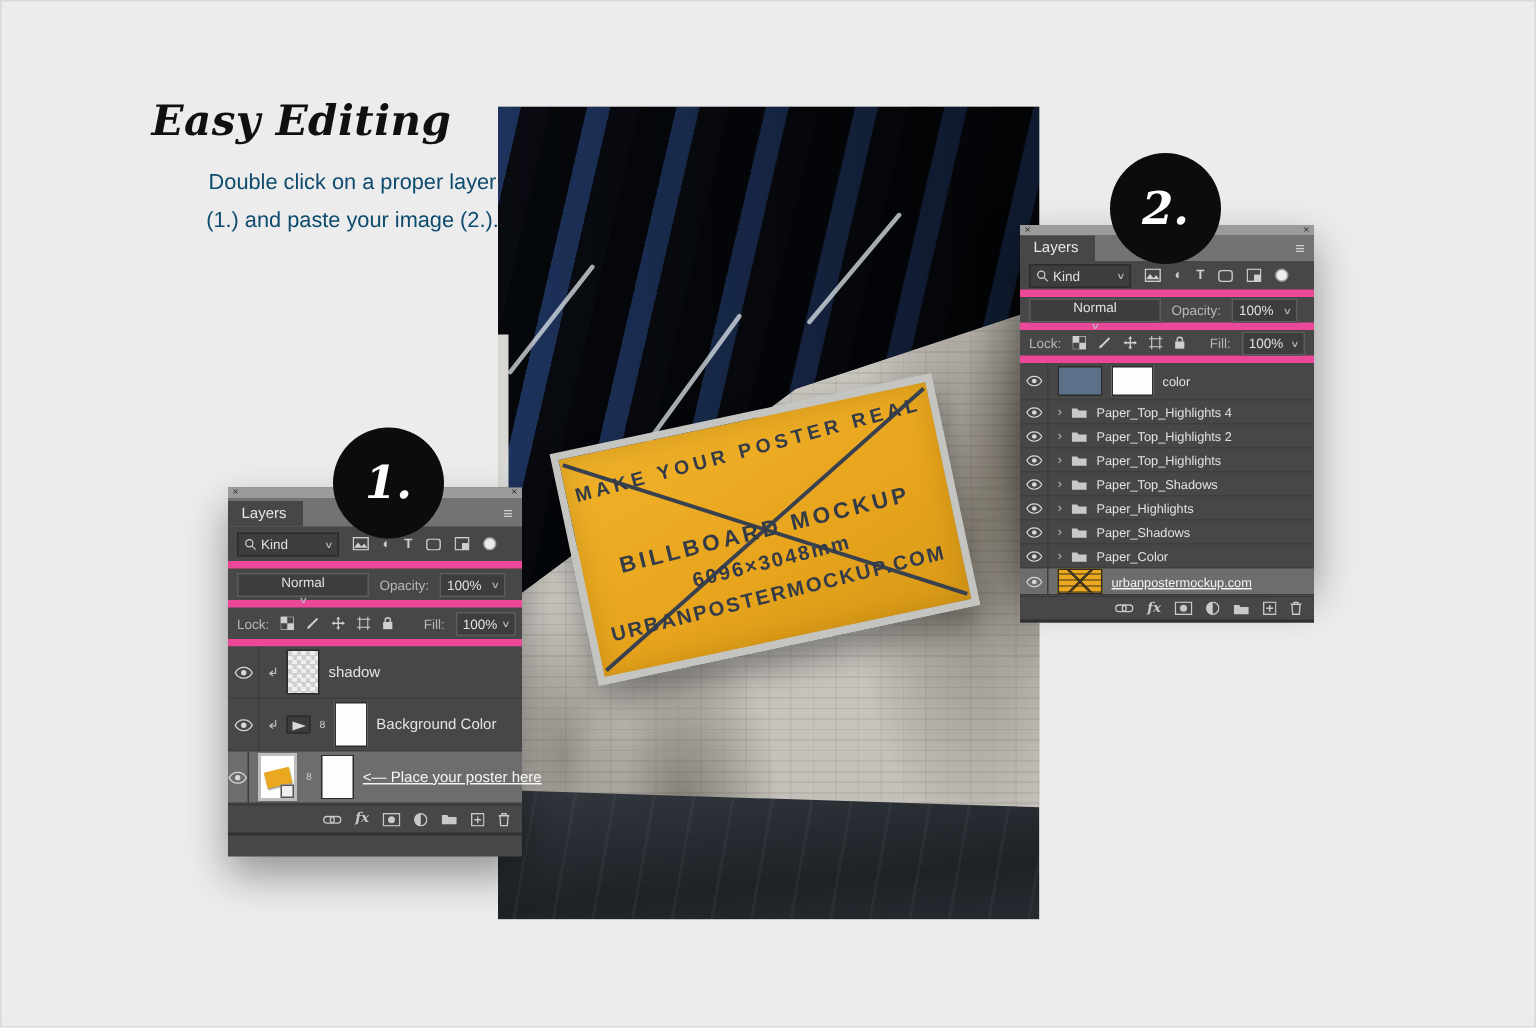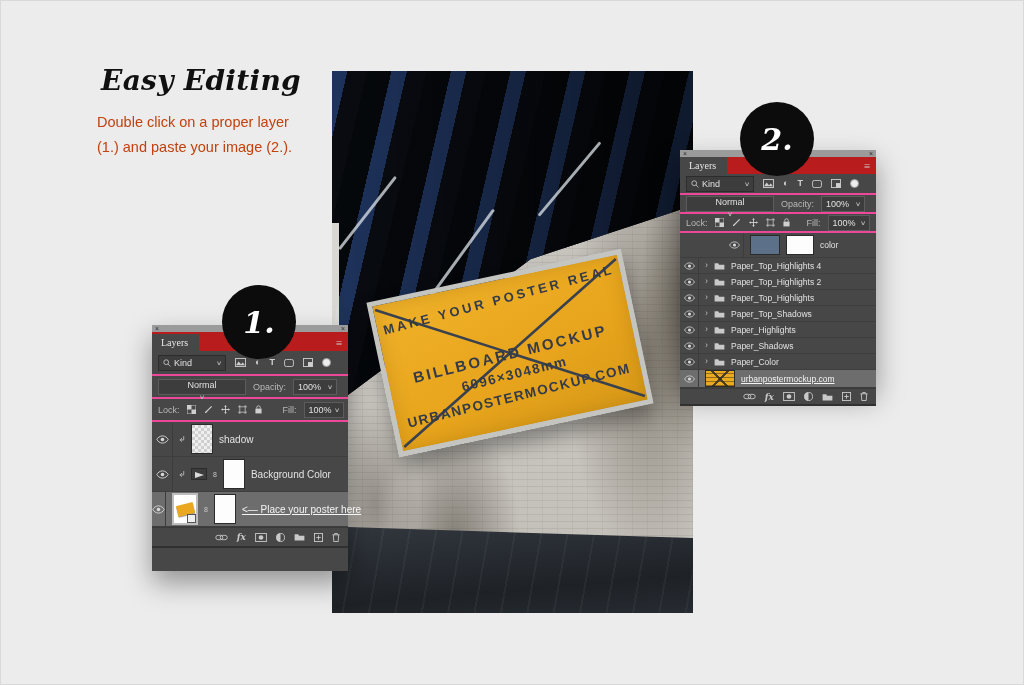--- a/index.html
+++ b/index.html
@@ -2,21 +2,21 @@
 <html><head>
 <meta charset="utf-8">
 <style>
   html,body{margin:0;padding:0;}
   .page{position:relative;width:1024px;height:685px;background:#ececec;overflow:hidden;
         font-family:"Liberation Sans",sans-serif;box-shadow:inset 0 0 0 1px #d9d9d9;}
 
   
   .intro-title{position:absolute;left:101px;top:64px;font:italic 700 28px "DejaVu Serif",serif;
                color:#101010;letter-spacing:.3px;}
-  .intro-copy{position:absolute;left:97px;top:110px;width:230px;font-size:14.5px;line-height:25px;color:#c2410c;}
+  .intro-copy{position:absolute;left:120px;top:110px;width:230px;font-size:14.5px;line-height:25px;color:#0c4a6e;text-align:center;}
 
   
   .badge{position:absolute;width:74px;height:74px;border-radius:50%;background:#0c0c0c;
          display:flex;align-items:center;justify-content:center;z-index:30;
          font:italic 700 30px "DejaVu Serif",serif;color:#fff;}
   .badge-1{left:222px;top:285px;}
   .badge-2{left:740px;top:102px;}
 
   
   .photo{position:absolute;left:332px;top:71px;width:361px;height:542px;overflow:hidden;
@@ -58,25 +58,25 @@
   .poster-l3{top:88px;font-size:13.5px;letter-spacing:1.5px;transform:rotate(-2deg);}
   .poster-l4{top:110px;font-size:13.5px;letter-spacing:1.5px;transform:rotate(-2deg);}
 
   
   .panel{position:absolute;background:#474747;color:#dcdcdc;z-index:10;
          box-shadow:0 12px 26px rgba(0,0,0,.38);font-size:10px;}
   .panel-1{left:152px;top:325px;width:196px;height:246px;}
   .panel-2{left:680px;top:150px;width:196px;height:237px;}
   .p-strip{height:7px;background:#9b9b9b;display:flex;justify-content:space-between;align-items:center;
            padding:0 3px;font-size:7px;line-height:7px;color:#2e2e2e;}
-  .p-tabbar{height:19px;background:#b91c1c;display:flex;align-items:flex-end;font-family:Liberation Serif, serif;}
+  .p-tabbar{height:19px;background:#737373;display:flex;align-items:flex-end;}
   .panel-2 .p-tabbar{height:17px;}
   .p-tab{background:#474747;padding:3px 11px 3px 9px;font-size:10px;color:#e6e6e6;}
   .p-menu{margin-left:auto;padding:0 6px 2px;color:#cfcfcf;font-size:11px;cursor:default;}
-  .p-row{display:flex;align-items:center;padding:0 6px;gap:7px;border-bottom:2px solid #ec4899;}
+  .p-row{display:flex;align-items:center;padding:0 6px;gap:7px;border-bottom:5px solid #ec4899;}
   .p-filter{height:23px;}
   .p-blend{height:21px;}
   .p-lock{height:21px;}
   .panel-2 .p-filter{height:19px;}
   .panel-2 .p-blend{height:17px;}
   .panel-2 .p-lock{height:17px;}
   .fieldbox{display:inline-flex;align-items:center;gap:3px;background:#3d3d3d;border:1px solid #5c5c5c;
             height:14px;padding:0 4px;font-size:9px;color:#e0e0e0;}
   .kind-box{width:58px;border-color:#2c2c2c;justify-content:space-between;}
   .blend-box{width:78px;justify-content:space-between;flex-direction:column;}
@@ -116,21 +116,21 @@
         background:
           linear-gradient(45deg, transparent 46%, rgba(50,45,30,.85) 46% 52%, transparent 52%),
           linear-gradient(-45deg, transparent 46%, rgba(50,45,30,.85) 46% 52%, transparent 52%),
           repeating-linear-gradient(0deg, rgba(60,50,20,.5) 0 1px, transparent 1px 4px),
           #eaa91f;}
   .link-glyph{font-size:7px;color:#c9c9c9;}
   .clip{flex:none;display:flex;}
   .lock-right{margin-left:auto;display:flex;padding-right:4px;}
 
   .panel-2 .layer-row{height:15px;}
-  .panel-2 .color-row{height:24px;padding-left:45px;}
+  .panel-2 .color-row{height:24px;}
   .panel-2 .sel-row{height:17px;}
   .panel-2 .layer-name{font-size:8.5px;}
   .panel-2 .eye-cell{width:18px;}
   .chev{color:#bdbdbd;font-size:9px;line-height:1;}
 
   .p-toolbar{display:flex;align-items:center;justify-content:flex-end;gap:9px;height:18px;
              padding:0 8px;background:#474747;border-top:1px solid #3a3a3a;border-bottom:2px solid #303030;}
   .panel-2 .p-toolbar{height:15px;}
   .fx{font:italic 700 9px "DejaVu Serif",serif;color:#c9c9c9;}
   svg{display:block;}

